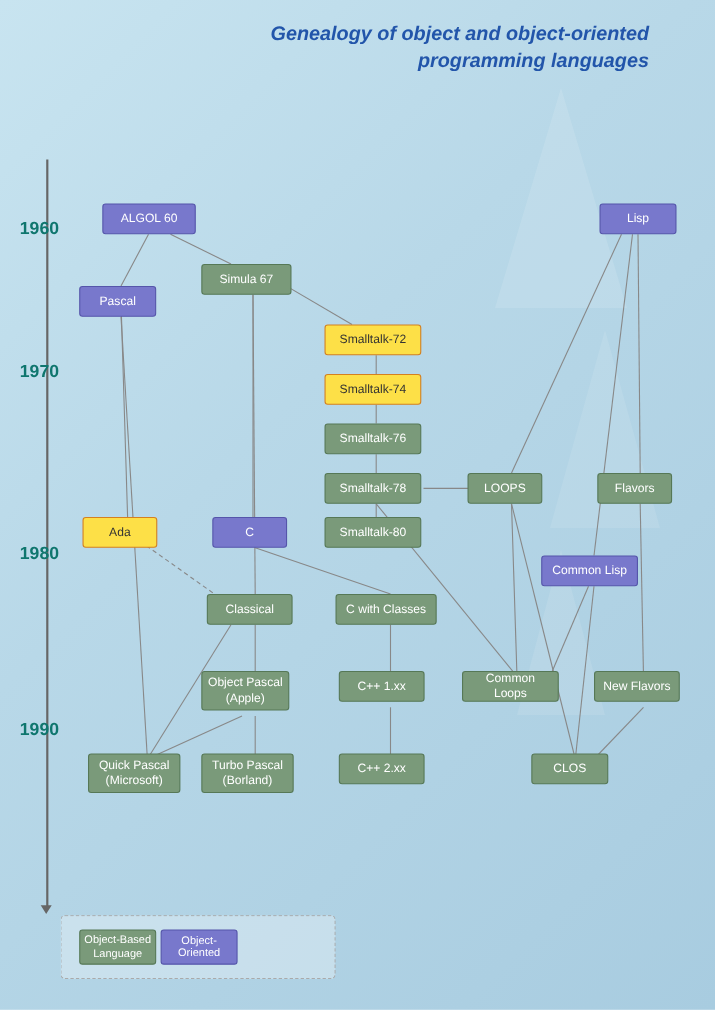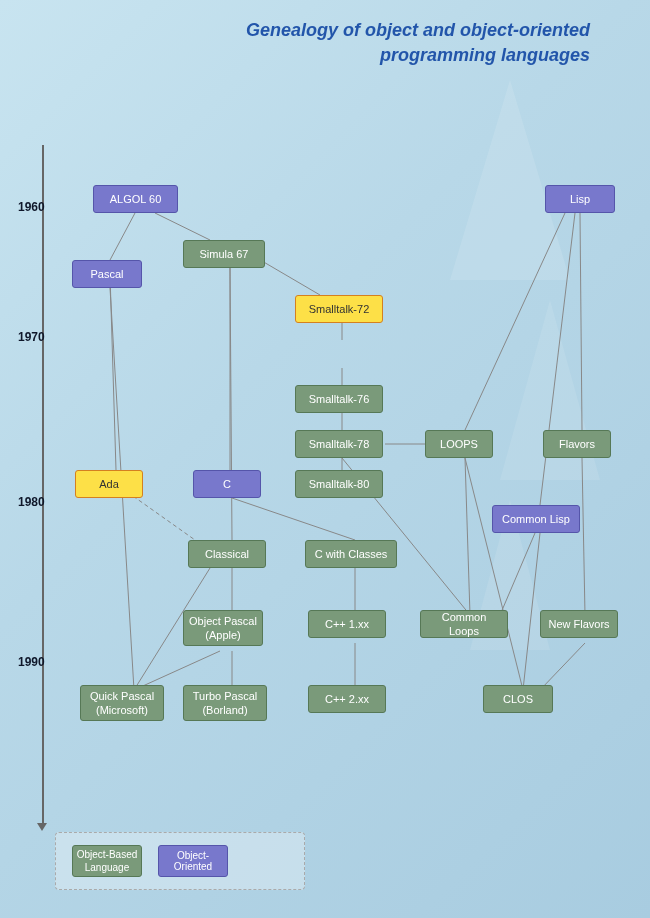--- a/index.html
+++ b/index.html
@@ -31,22 +31,22 @@
       position: absolute;
       top: 85px;
       left: 0;
       width: 650px;
       height: 810px;
     }
     
     .year-label {
       position: absolute;
       left: 18px;
-      font-size: 12px;
-      color: #0f172a;
+      font-size: 16px;
+      color: #0f766e;
       font-weight: bold;
     }
     
     .timeline {
       position: absolute;
       left: 42px;
       top: 60px;
       width: 2px;
       height: 680px;
       background: #666;
@@ -102,21 +102,21 @@
       position: absolute;
       bottom: 28px;
       left: 55px;
       width: 250px;
       border: 1.5px dashed #aaa;
       background: rgba(255,255,255,0.3);
       border-radius: 4px;
       padding: 12px 16px;
       display: flex;
       align-items: center;
-      gap: 16px;
+      gap: 4px;
     }
     .legend-item {
       display: flex;
       align-items: center;
       gap: 8px;
       font-size: 11px;
       color: #333;
     }
     .legend-box {
       width: 70px;
@@ -217,20 +217,21 @@
   <div class="node node-blue" style="left:93px;top:100px;width:85px;height:28px;">ALGOL 60</div>
 
   <div class="node node-blue" style="left:545px;top:100px;width:70px;height:28px;">Lisp</div>
 
   <div class="node node-blue" style="left:72px;top:175px;width:70px;height:28px;">Pascal</div>
 
   <div class="node node-green" style="left:183px;top:155px;width:82px;height:28px;">Simula 67</div>
 
   <div class="node node-orange" style="left:295px;top:210px;width:88px;height:28px;">Smalltalk-72</div>
 
+  <div class="node node-orange" style="left:295px;top:255px;width:88px;height:28px;">Smalltalk-74</div>
 
   <div class="node node-green" style="left:295px;top:300px;width:88px;height:28px;">Smalltalk-76</div>
 
   <div class="node node-green" style="left:295px;top:345px;width:88px;height:28px;">Smalltalk-78</div>
 
   <div class="node node-green" style="left:425px;top:345px;width:68px;height:28px;">LOOPS</div>
 
   <div class="node node-green" style="left:543px;top:345px;width:68px;height:28px;">Flavors</div>
 
   <div class="node node-orange" style="left:75px;top:385px;width:68px;height:28px;">Ada</div>

